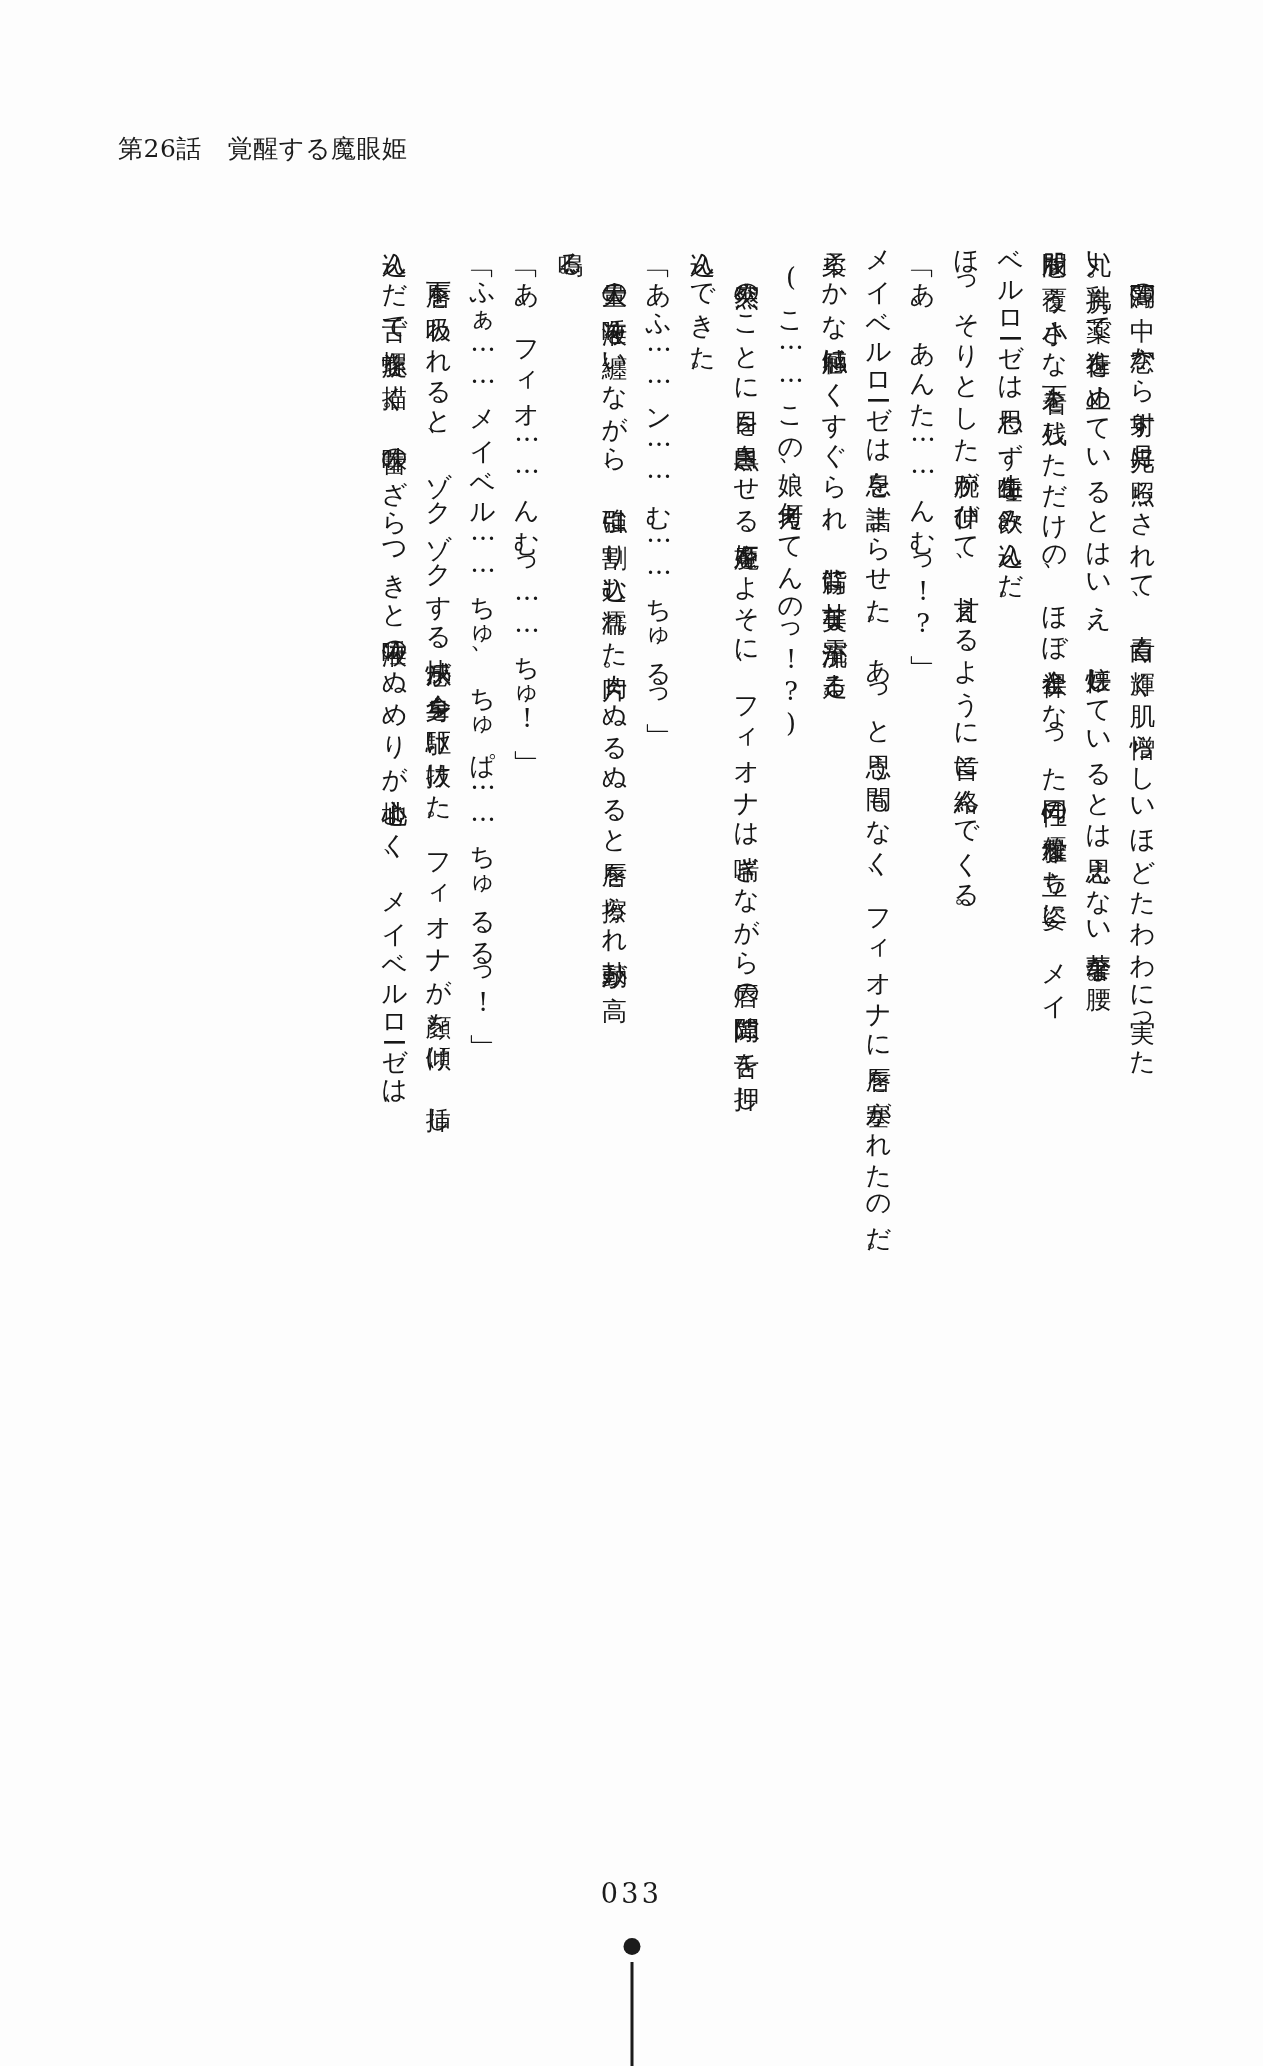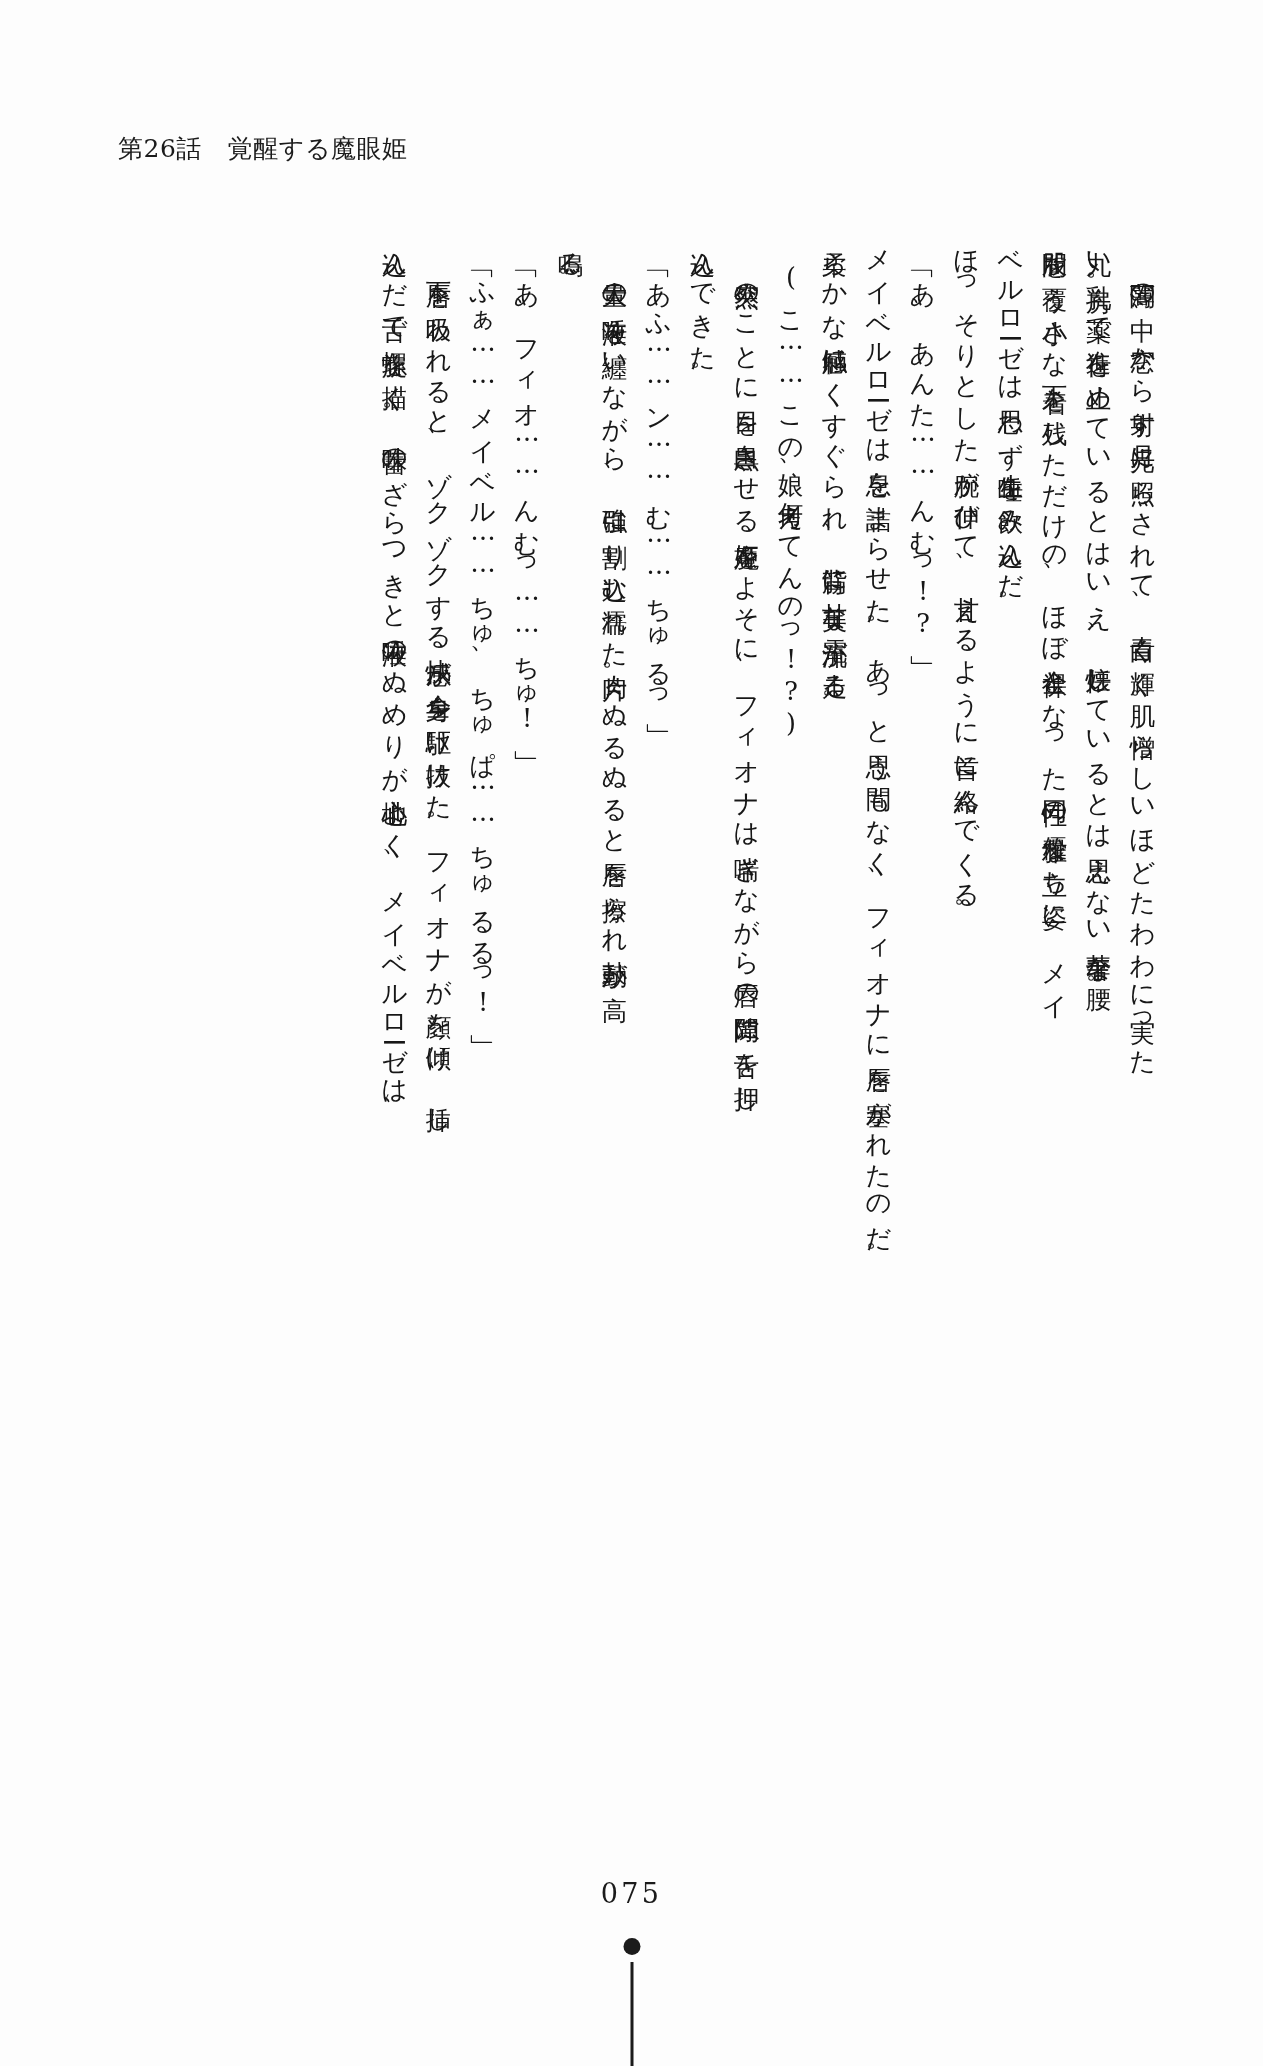--- a/index.html
+++ b/index.html
@@ -124,17 +124,17 @@
       <div class="vline">込んできた。</div>
       <div class="vline indent">「あふ……ン……む……ちゅるっ」</div>
       <div class="vline indent">大量の唾液を纏いながら、強引に割り込む濡れた肉片。ぬるぬると唇を擦られ鼓動が高</div>
       <div class="vline">鳴る。</div>
       <div class="vline indent">「あ、フィオ……んむっ……ちゅ!」</div>
       <div class="vline indent">「ふぁ……メイベル……ちゅ、ちゅぱ……ちゅるるっ!」</div>
       <div class="vline indent">下唇を吸われると、ゾクゾクする快感が全身を駆け抜けた。フィオナが顔を傾け、挿し</div>
       <div class="vline">込んだ舌で螺旋を描く。味蕾のざらつきと唾液のぬめりが心地よく、メイベルローゼは、</div>
     </div>
 
-  <div class="folio">075</div>
+  <div class="folio">033</div>
   <div class="footer-mark"></div>
   <div class="footer-rule"></div>
 
 </div>
 
 </body></html>

